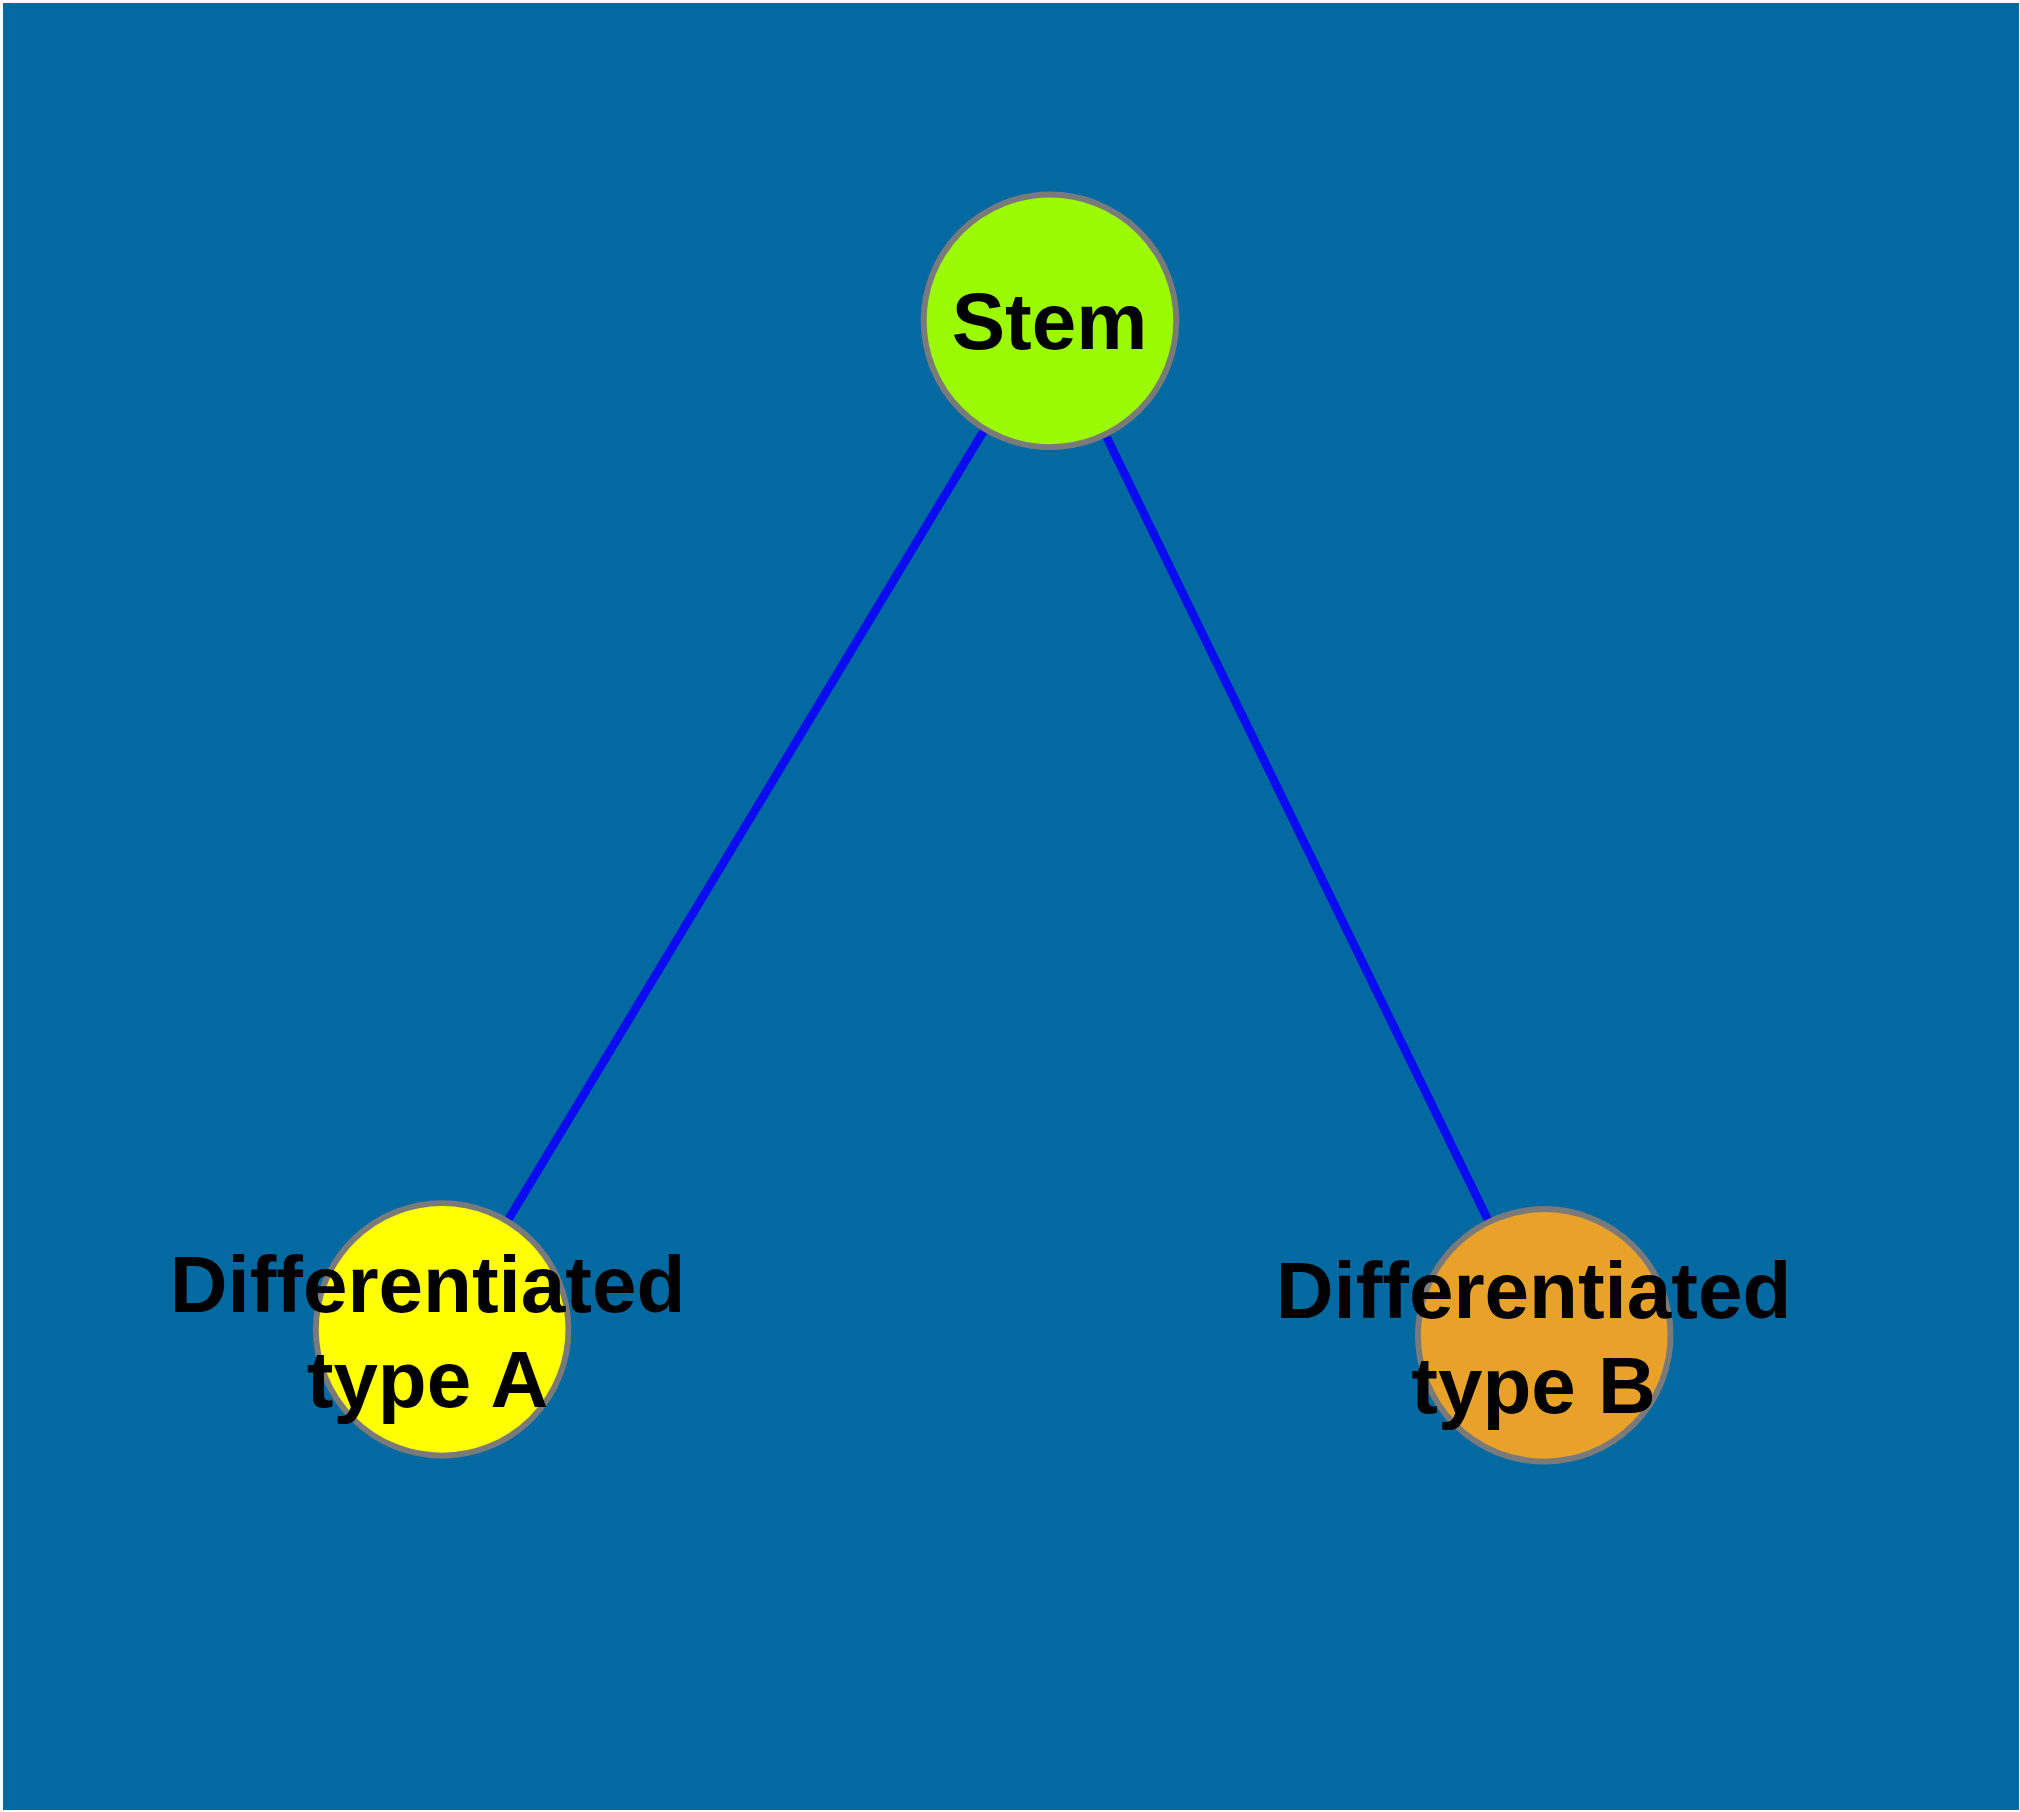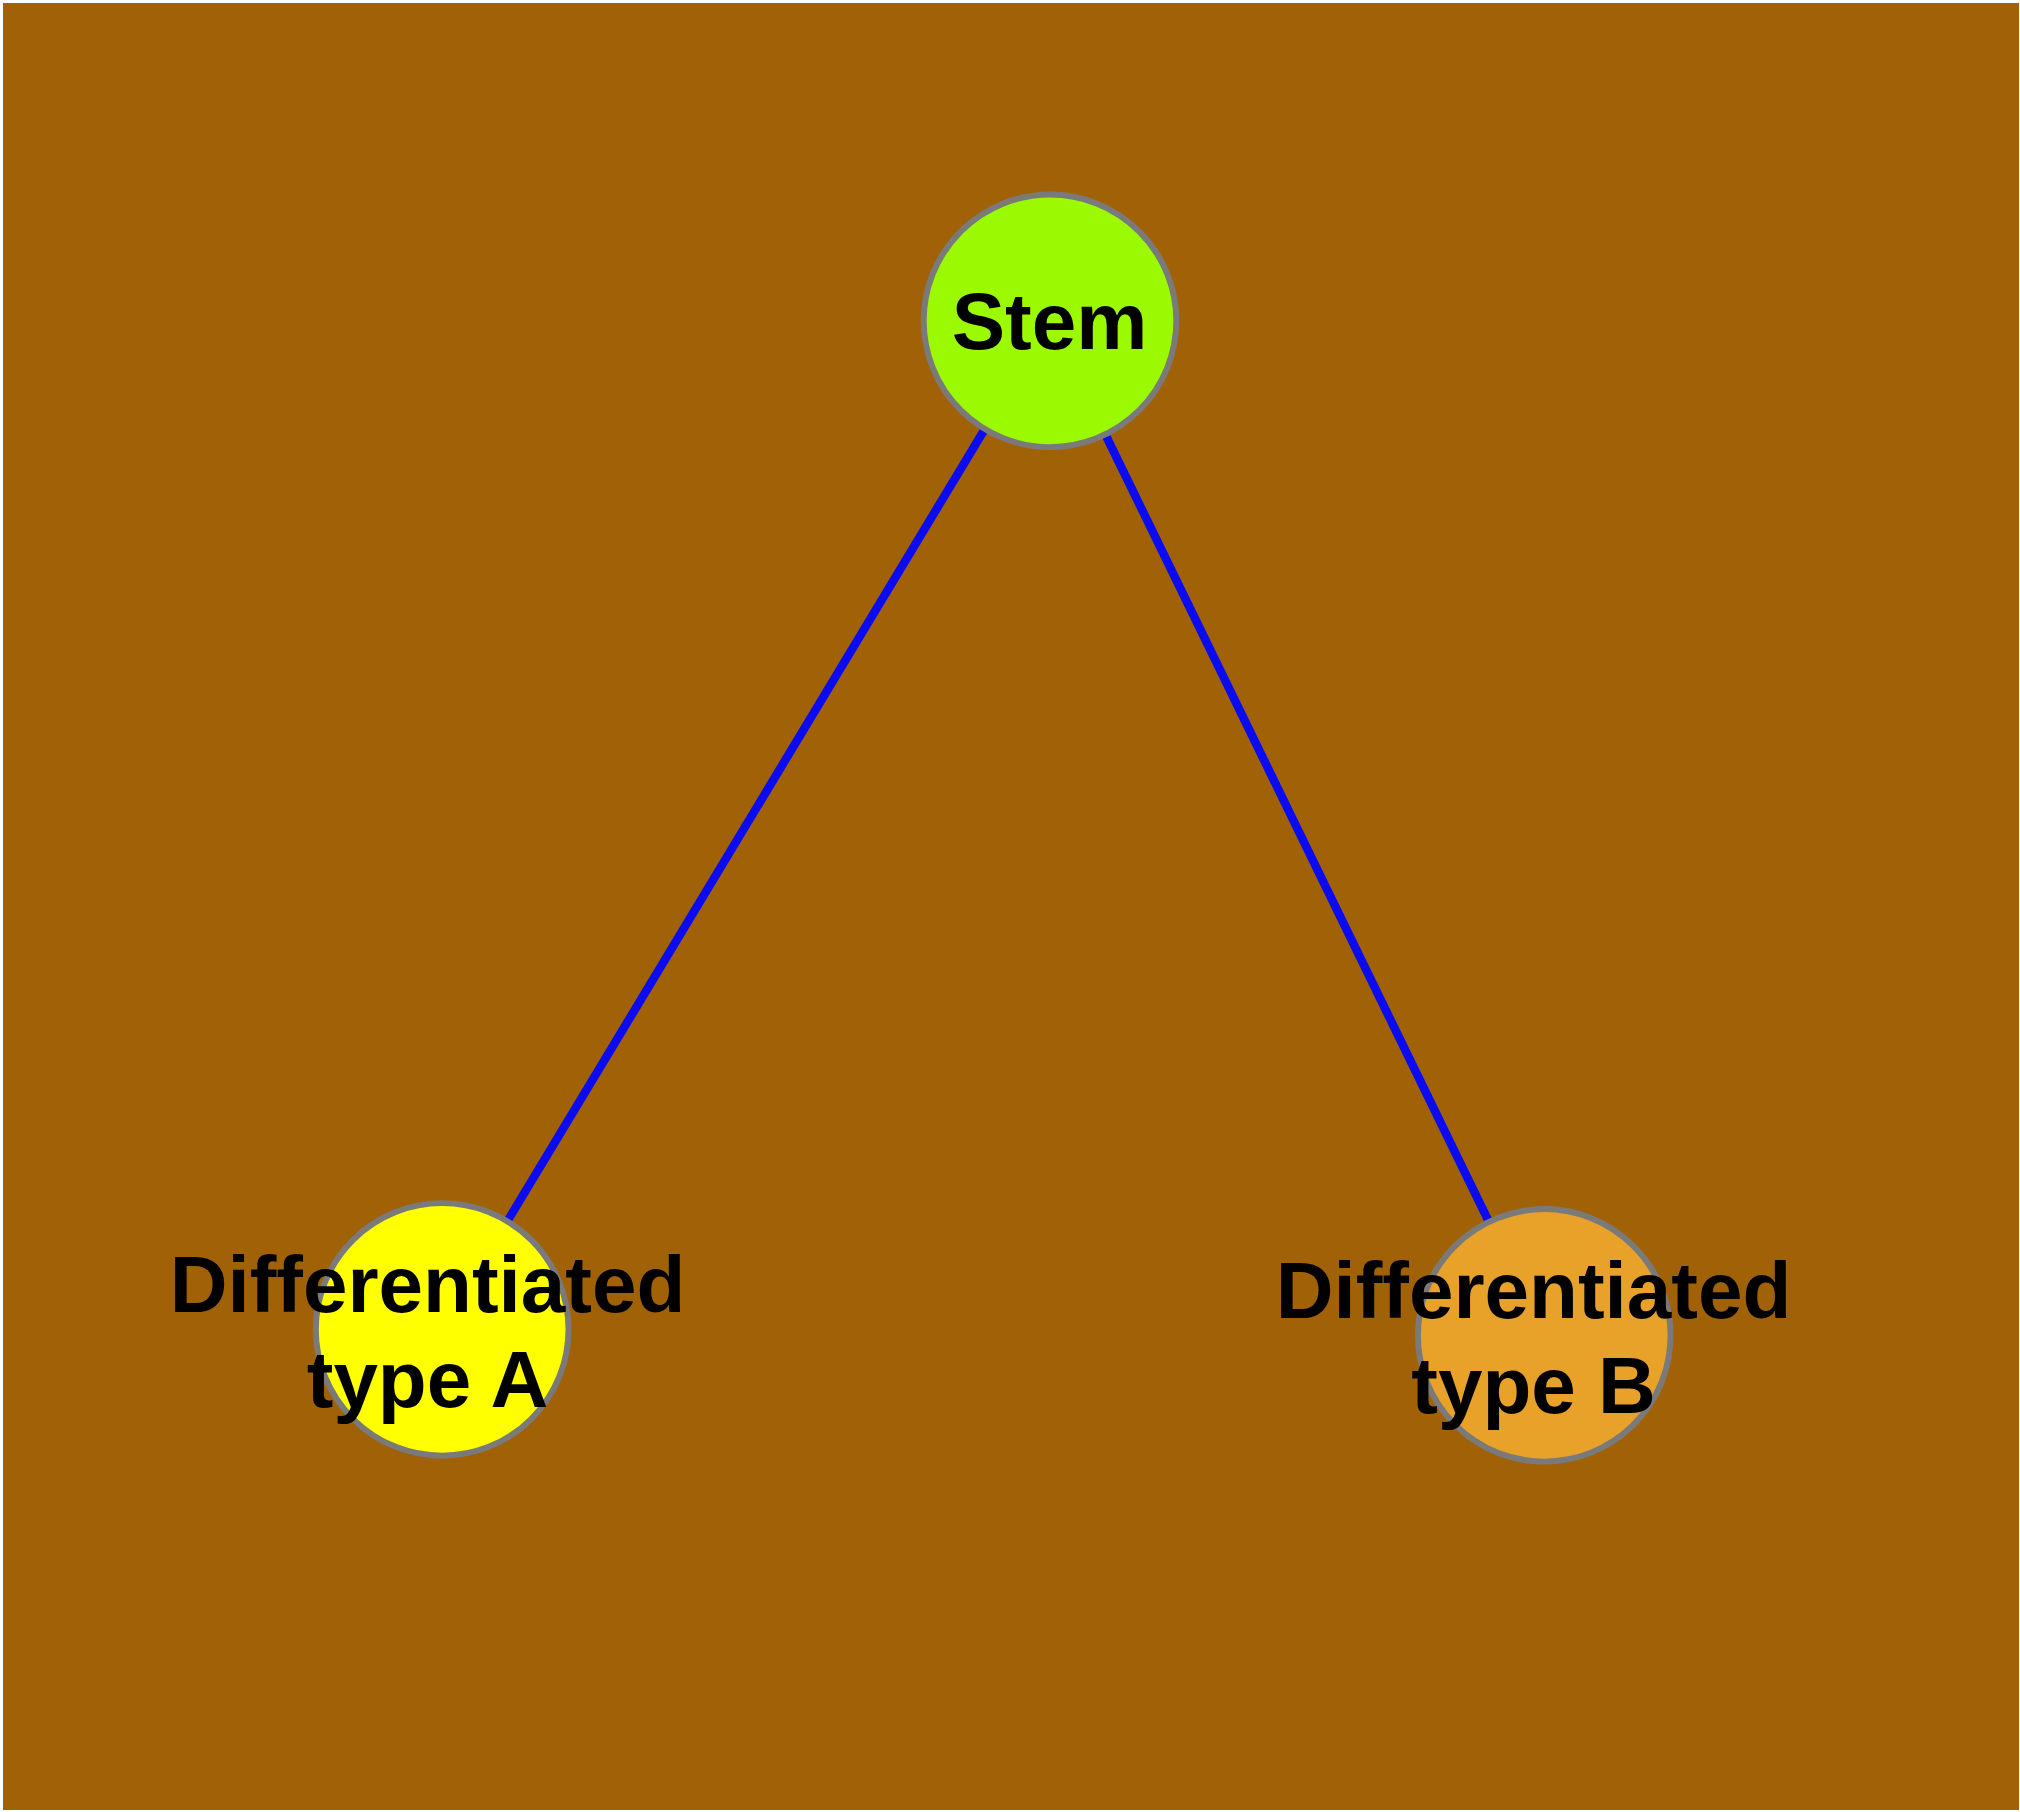--- a/index.html
+++ b/index.html
@@ -40,21 +40,21 @@
     text-align: center;
     white-space: pre-line;
     letter-spacing: 0px;
     user-select: none;
   }
 </style>
 </head>
 <body>
 
 <div id="canvas-frame">
-  <div id="graph-canvas" style="background: #a16207;">
+  <div id="graph-canvas" style="background: #0369a1;">
       <svg id="graph-svg" viewBox="0 0 2378 2132" preserveAspectRatio="none">
         <line x1="1235" y1="375" x2="518" y2="1565" stroke="#0b0bf2" stroke-width="10"></line>
         <line x1="1235" y1="375" x2="1818" y2="1572" stroke="#0b0bf2" stroke-width="10"></line>
         <circle cx="1235" cy="375" r="149" fill="#9bfa02" stroke="#7a7a7a" stroke-width="7"></circle>
         <circle cx="518" cy="1565" r="149" fill="#ffff00" stroke="#7a7a7a" stroke-width="7"></circle>
         <circle cx="1818" cy="1572" r="149" fill="#e8a22a" stroke="#7a7a7a" stroke-width="7"></circle>
       </svg>
       <div class="node-label" style="left: 1047px; top: 318px; color: rgb(0, 0, 0);">Stem</div>
       <div class="node-label" style="left: 425px; top: 1329px; color: rgb(0, 0, 0);">Differentiated
 type A</div>

